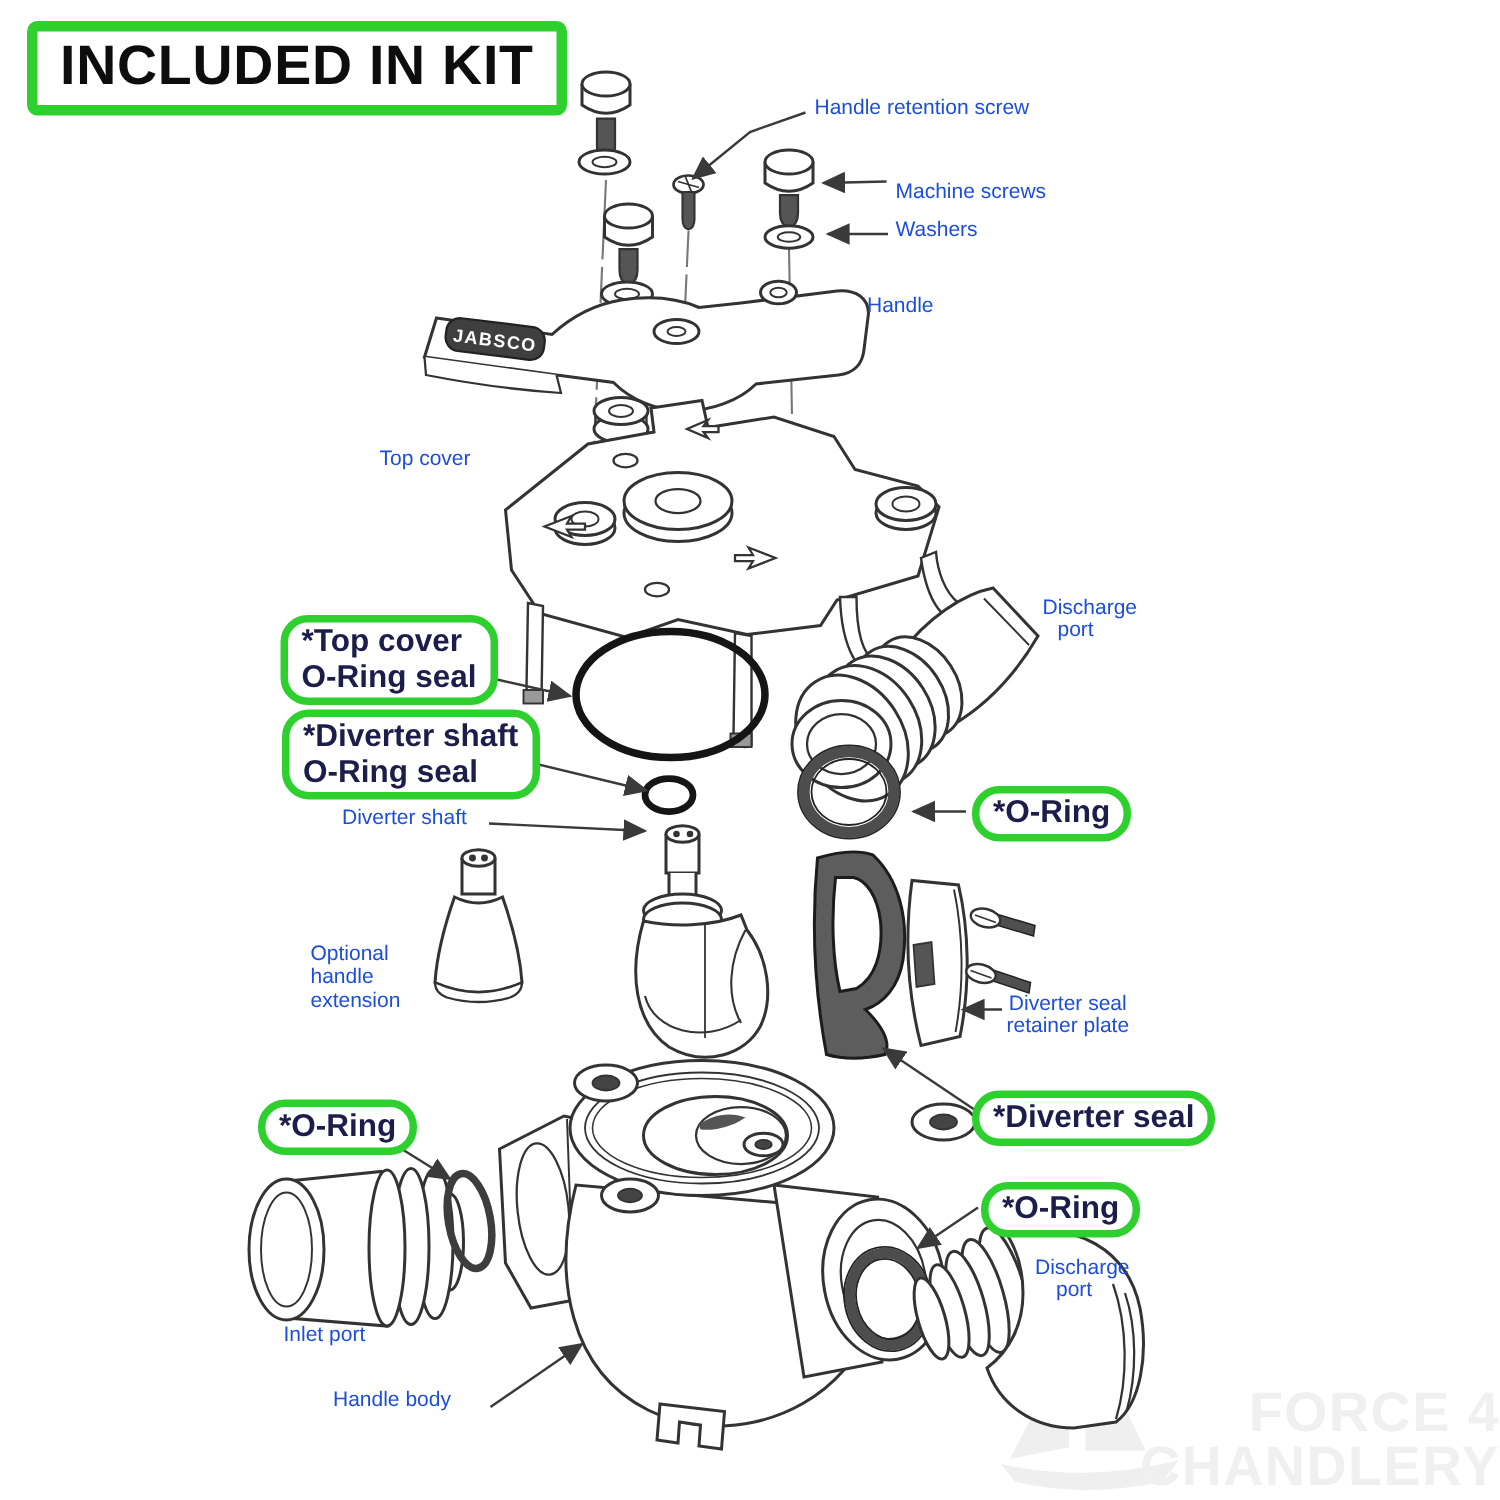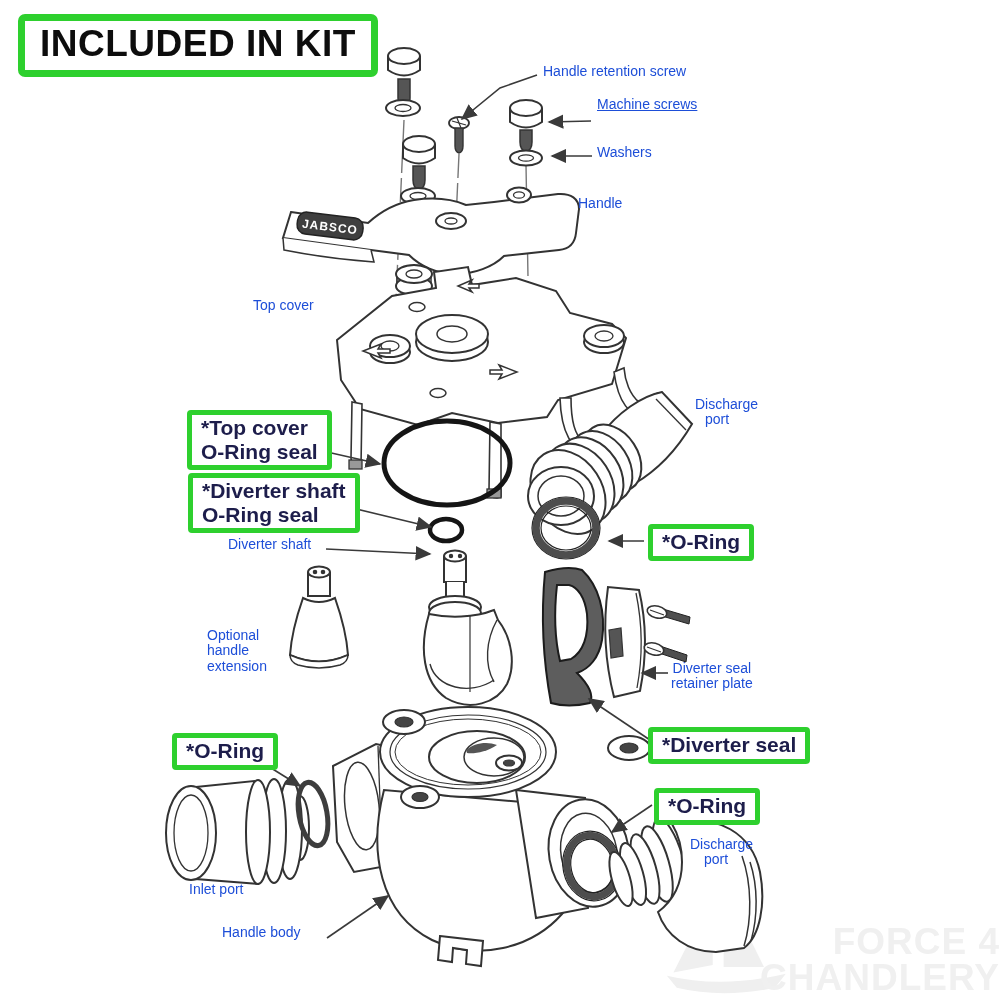--- a/index.html
+++ b/index.html
@@ -18,21 +18,21 @@
     z-index:3;white-space:nowrap;
   }
   
   .lbl{
     position:absolute;color:#1d4ed8;font-size:14px;line-height:1.1;
     white-space:nowrap;z-index:3;
   }
   .lbl .ind{display:block;padding-left:10px;}
   
   .gtag{
-    position:absolute;border:5px solid #2ed02e;border-radius:4px;background:#fff;
+    position:absolute;border:5px solid #2ed02e;border-radius:18px;background:#fff;
     padding:1px 9px 2px 9px;color:#1d1d4b;font-size:21px;font-weight:bold;
     line-height:1.12;z-index:3;white-space:nowrap;
   }
   
   .watermark{
     position:absolute;right:0px;bottom:4px;text-align:right;z-index:0;
     color:#f0f0f0;font-weight:bold;font-size:37px;line-height:0.98;
     letter-spacing:1px;white-space:nowrap;
   }
   .boat{position:absolute;left:662px;top:882px;z-index:0;}
@@ -273,21 +273,21 @@
     <line x1="650" y1="740" x2="589" y2="699" marker-end="url(#arw)"></line>
     <line x1="263" y1="763" x2="300" y2="786" marker-end="url(#arw)"></line>
     <line x1="652" y1="805" x2="612" y2="832" marker-end="url(#arw)"></line>
     <line x1="327" y1="938" x2="388" y2="896" marker-end="url(#arw)"></line>
   </g>
 </svg>
 
 <div class="kit-badge">INCLUDED IN KIT</div>
 
 <div class="lbl" style="left:543px;top:64px;">Handle retention screw</div>
-<div class="lbl" style="left:597px;top:97px;text-decoration:underline;">Machine screws</div>
+<div class="lbl" style="left:597px;top:120px;">Machine screws</div>
 <div class="lbl" style="left:597px;top:145px;">Washers</div>
 <div class="lbl" style="left:578px;top:196px;">Handle</div>
 <div class="lbl" style="left:253px;top:298px;">Top cover</div>
 
 <div class="gtag" style="left:187px;top:410px;">
   <div>*Top cover</div>
   <div>O-Ring seal</div>
 </div>
 
 <div class="gtag" style="left:188px;top:473px;">

